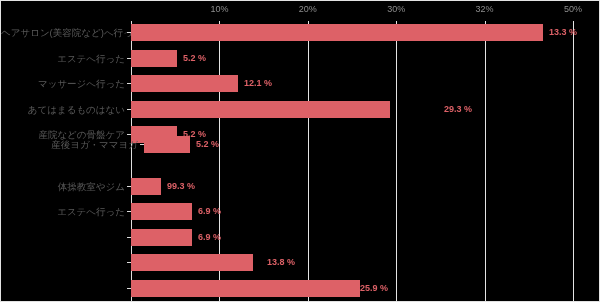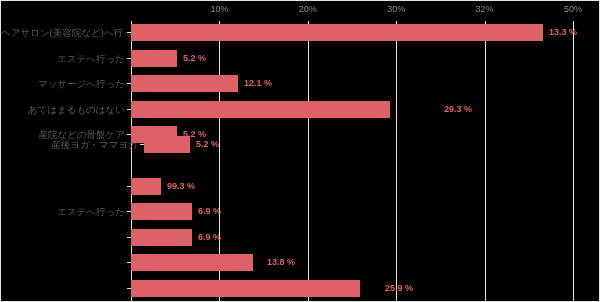--- a/index.html
+++ b/index.html
@@ -171,20 +171,21 @@
         <div class="bar" style="width: 45.968px; background: rgb(221, 97, 103);"></div>
         <div class="bar-value" style="left: 181.968px; color: rgb(221, 97, 103);">5.2 %</div>
       </div>
       <div class="row" style="top: 132px; margin-left: 13px;">
         <div class="cat-label">産後ヨガ・ママヨガ</div>
         <div class="tickmark"></div>
         <div class="bar" style="width: 45.968px; background: rgb(221, 97, 103);"></div>
         <div class="bar-value" style="left: 181.968px; color: rgb(221, 97, 103);">5.2 %</div>
       </div>
       <div class="row" style="top: 173.6px;">
+        <div class="cat-label">体操教室やジム</div>
         <div class="tickmark"></div>
         <div class="bar" style="width: 30.056px; background: rgb(221, 97, 103);"></div>
         <div class="bar-value" style="left: 166.056px; color: rgb(221, 97, 103);">99.3 %</div>
       </div>
       <div class="row" style="top: 199.2px;">
         <div class="cat-label">エステへ行った</div>
         <div class="tickmark"></div>
         <div class="bar" style="width: 60.996px; background: rgb(221, 97, 103);"></div>
         <div class="bar-value" style="left: 196.996px; color: rgb(221, 97, 103);">6.9 %</div>
       </div>
@@ -194,17 +195,17 @@
         <div class="bar-value" style="left: 196.996px; color: rgb(221, 97, 103);">6.9 %</div>
       </div>
       <div class="row" style="top: 250.4px;">
         <div class="tickmark"></div>
         <div class="bar" style="width: 121.992px; background: rgb(221, 97, 103);"></div>
         <div class="bar-value" style="left: 266px; color: rgb(221, 97, 103);">13.8 %</div>
       </div>
       <div class="row" style="top: 276px;">
         <div class="tickmark"></div>
         <div class="bar" style="width: 228.956px; background: rgb(221, 97, 103);"></div>
-        <div class="bar-value" style="left: 384px; color: rgb(221, 97, 103);">25.9 %</div>
+        <div class="bar-value" style="left: 359px; color: rgb(221, 97, 103);">25.9 %</div>
       </div>
     </div>
 
 </div>
 
 </body></html>

